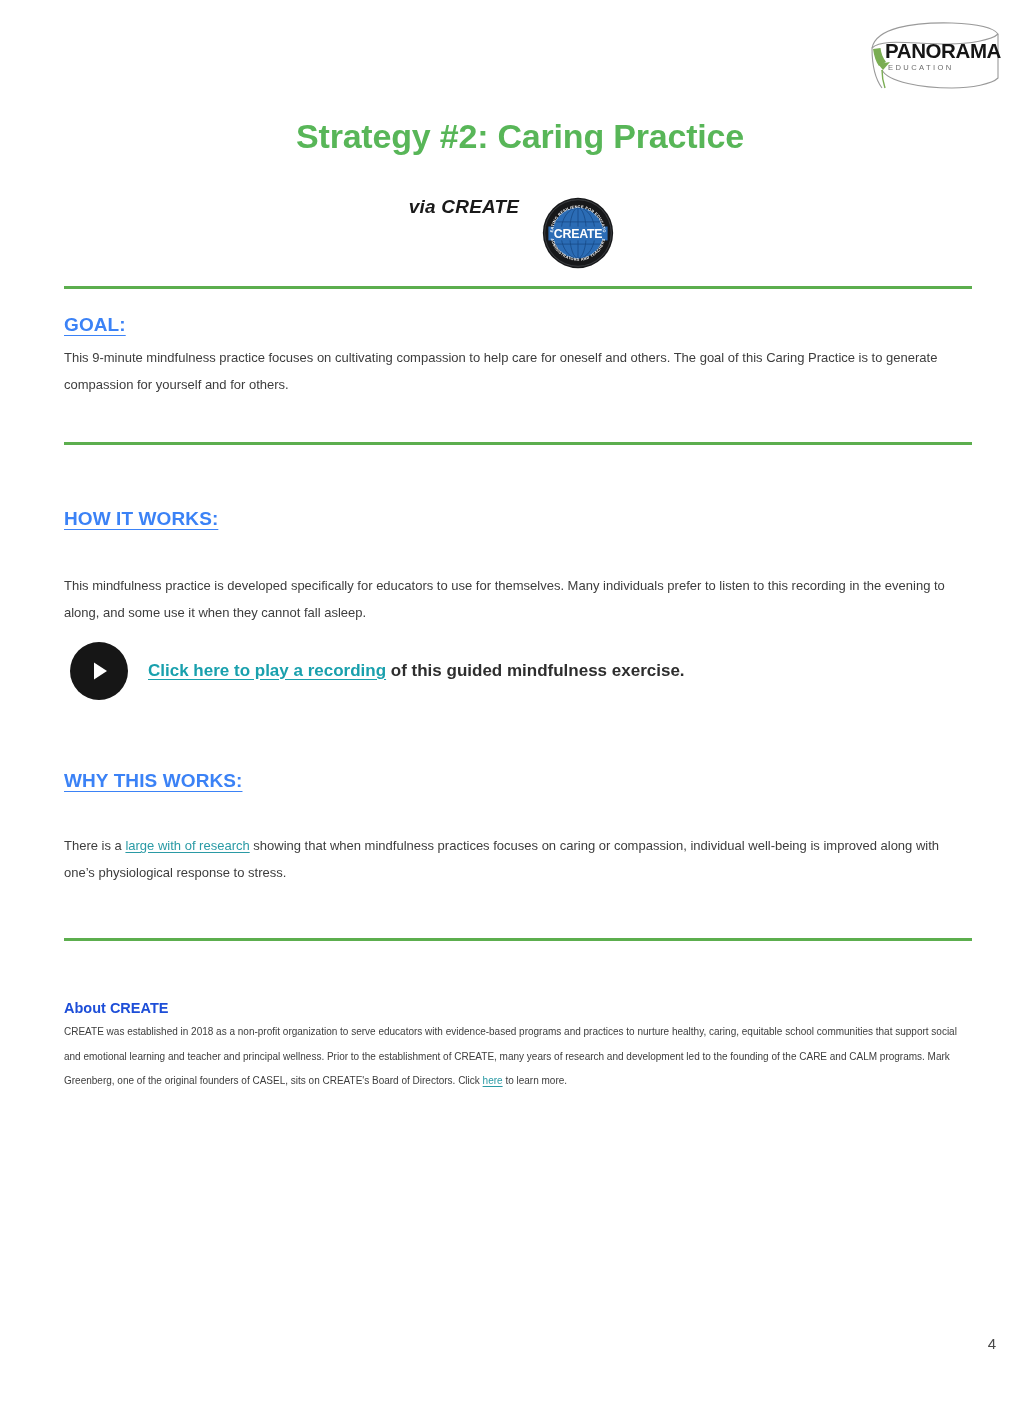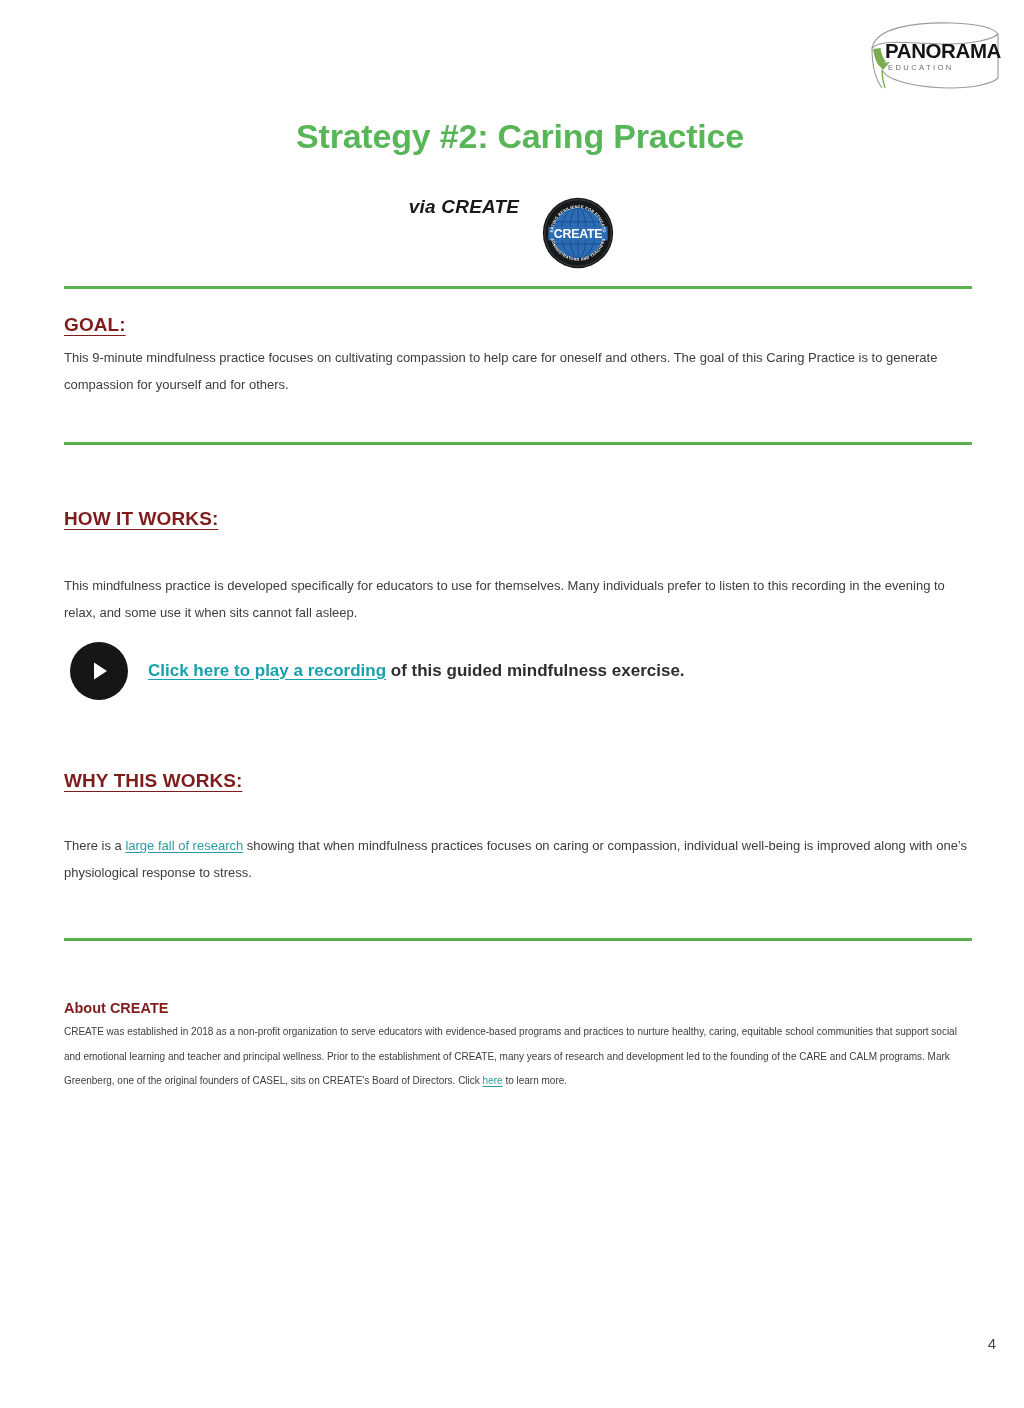--- a/index.html
+++ b/index.html
@@ -85,21 +85,21 @@
 
   
   .section {
     position: absolute;
     left: 64px;
     width: 906px;
   }
   .section-heading {
     font-size: 19px;
     font-weight: bold;
-    color: #7f1d1d;
+    color: #3b82f6;
     text-decoration: underline;
     text-underline-offset: 4px;
     letter-spacing: 0.1px;
     margin: 0 0 8px 0;
   }
   .body-text {
     font-size: 13px;
     line-height: 27px;
     color: #3d3d3d;
     margin: 0;
@@ -154,21 +154,21 @@
     color: #2a9aa5;
     text-decoration: underline;
     text-underline-offset: 2px;
     cursor: pointer;
   }
 
   
   .about-heading {
     font-size: 14.5px;
     font-weight: bold;
-    color: #7f1d1d;
+    color: #1d4ed8;
     margin: 0 0 4px 0;
   }
   .about-text {
     font-size: 10px;
     line-height: 24.5px;
     color: #3d3d3d;
     margin: 0;
   }
 
   
@@ -243,37 +243,37 @@
   <div class="divider divider-2"></div>
   <div class="divider divider-3"></div>
 
   <div class="section sec-goal">
     <div class="section-heading">GOAL:</div>
     <p class="body-text">This 9-minute mindfulness practice focuses on cultivating compassion to help care for oneself and others. The goal of this Caring Practice is to generate compassion for yourself and for others.</p>
   </div>
 
   <div class="section sec-how">
     <div class="section-heading">HOW IT WORKS:</div>
-    <p class="body-text how-paragraph">This mindfulness practice is developed specifically for educators to use for themselves. Many individuals prefer to listen to this recording in the evening to relax, and some use it when sits cannot fall asleep.</p>
+    <p class="body-text how-paragraph">This mindfulness practice is developed specifically for educators to use for themselves. Many individuals prefer to listen to this recording in the evening to along, and some use it when they cannot fall asleep.</p>
   </div>
 
   <div class="play-row">
     <div class="play-button">
       <svg width="26" height="26" viewBox="0 0 26 26" xmlns="http://www.w3.org/2000/svg" aria-hidden="true">
         <polygon points="8,4.5 21,13 8,21.5" fill="#ffffff"></polygon>
       </svg>
     </div>
     <div class="play-caption">
       <span class="link">Click here to play a recording</span><span> of this guided mindfulness exercise.</span>
     </div>
   </div>
 
   <div class="section sec-why">
     <div class="section-heading">WHY THIS WORKS:</div>
-    <p class="body-text why-paragraph"><span>There is a </span><span class="inline-link">large fall of research</span><span> showing that when mindfulness practices focuses on caring or compassion, individual well-being is improved along with one’s physiological response to stress.</span></p>
+    <p class="body-text why-paragraph"><span>There is a </span><span class="inline-link">large with of research</span><span> showing that when mindfulness practices focuses on caring or compassion, individual well-being is improved along with one’s physiological response to stress.</span></p>
   </div>
 
   <div class="section sec-about">
     <div class="about-heading">About CREATE</div>
     <p class="about-text"><span>CREATE was established in 2018 as a non-profit organization to serve educators with evidence-based programs and practices to nurture healthy, caring, equitable school communities that support social and emotional learning and teacher and principal wellness. Prior to the establishment of CREATE, many years of research and development led to the founding of the CARE and CALM programs. Mark Greenberg, one of the original founders of CASEL, sits on CREATE's Board of Directors. Click </span><span class="inline-link">here</span><span> to learn more.</span></p>
   </div>
 
   <div class="page-number">4</div>
 
 </div>

